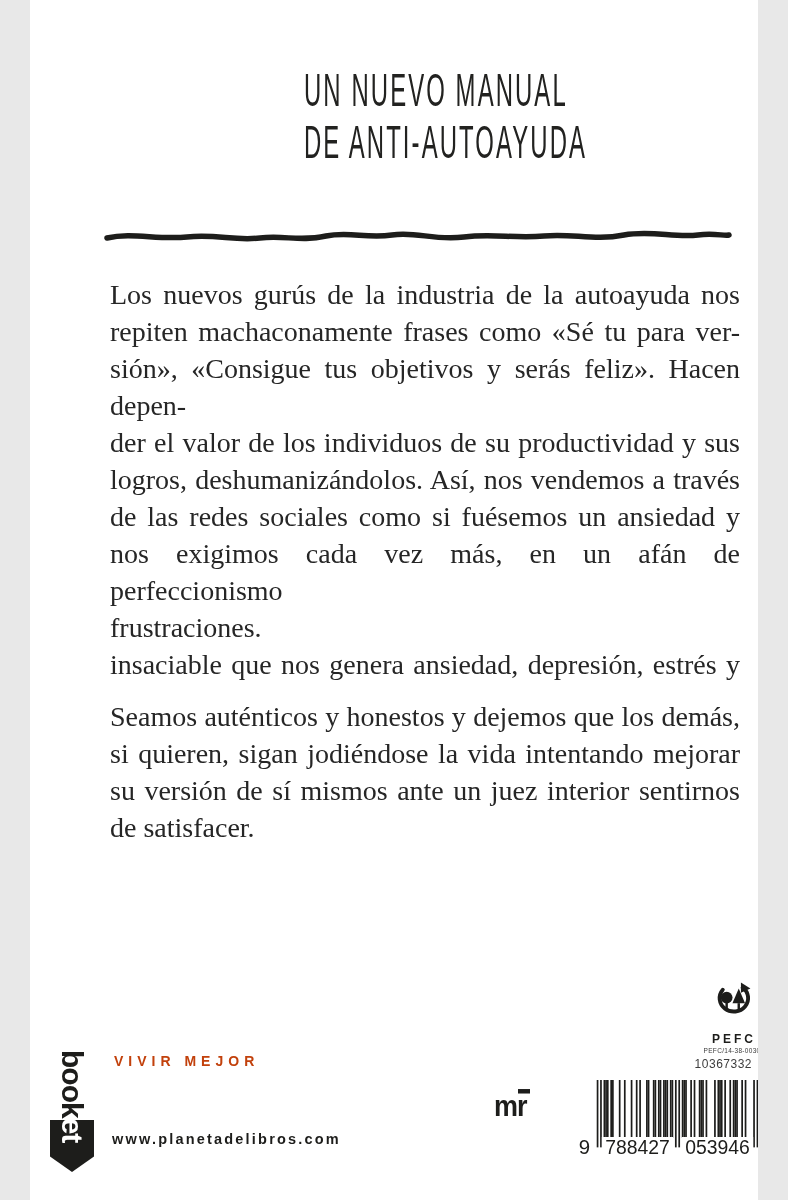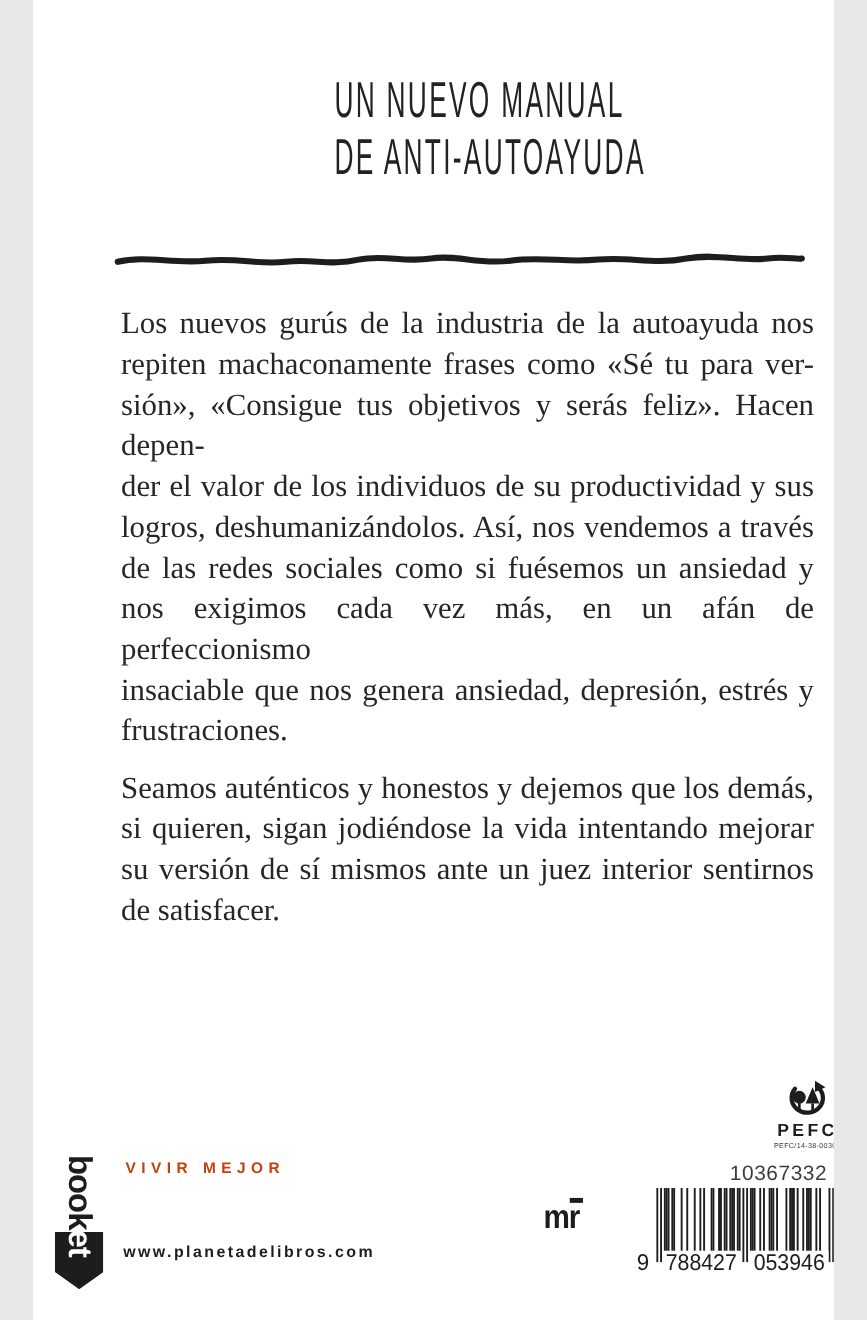--- a/index.html
+++ b/index.html
@@ -53,26 +53,26 @@
   
   .mr{
     position:absolute;left:464px;top:1090px;height:36px;
     font-weight:700;font-size:27px;letter-spacing:-1px;color:#1d1d1b;
     transform:scaleY(1.12);transform-origin:50% 100%;line-height:36px;
   }
   .mr .macron{position:absolute;top:3px;left:24px;width:12px;height:3.5px;background:#1d1d1b;}
   
   .pefc{position:absolute;left:662px;top:982px;width:84px;text-align:center;color:#1d1d1b;}
   .pefc svg{width:46px;height:38px;display:block;margin:0 auto;}
-  .pefc-label{font-weight:700;font-size:16px;letter-spacing:3px;margin-top:0;}
+  .pefc-label{font-weight:700;font-size:12px;letter-spacing:3px;margin-top:12px;}
   .pefc-cert{font-size:6.5px;letter-spacing:0.3px;color:#3a3a3a;margin-top:1px;}
   
   .code-number{
     position:absolute;left:560px;top:1057px;width:162px;text-align:right;
-    font-size:19px;color:#3d3d3d;letter-spacing:0.5px;
+    font-size:12px;color:#3d3d3d;letter-spacing:0.5px;
   }
   .barcode{position:absolute;left:548px;top:1080px;}
   .barcode svg{display:block;}
 </style>
 </head>
 <body>
 
 <div class="page">
 
   <div class="tagline">
@@ -88,22 +88,22 @@
 
   <div class="body-text">
       <div class="para">
         <div class="bline">Los nuevos gurús de la industria de la autoayuda nos</div>
         <div class="bline">repiten machaconamente frases como «Sé tu para ver-</div>
         <div class="bline">sión», «Consigue tus objetivos y serás feliz». Hacen depen-</div>
         <div class="bline">der el valor de los individuos de su productividad y sus</div>
         <div class="bline">logros, deshumanizándolos. Así, nos vendemos a través</div>
         <div class="bline">de las redes sociales como si fuésemos un ansiedad y</div>
         <div class="bline">nos exigimos cada vez más, en un afán de perfeccionismo</div>
+        <div class="bline last">frustraciones.</div>
         <div class="bline">insaciable que nos genera ansiedad, depresión, estrés y</div>
-        <div class="bline last">frustraciones.</div>
       </div>
       <div class="para">
         <div class="bline">Seamos auténticos y honestos y dejemos que los demás,</div>
         <div class="bline">si quieren, sigan jodiéndose la vida intentando mejorar</div>
         <div class="bline">su versión de sí mismos ante un juez interior sentirnos</div>
         <div class="bline last">de satisfacer.</div>
       </div>
     </div>
 
   <div class="booket">

